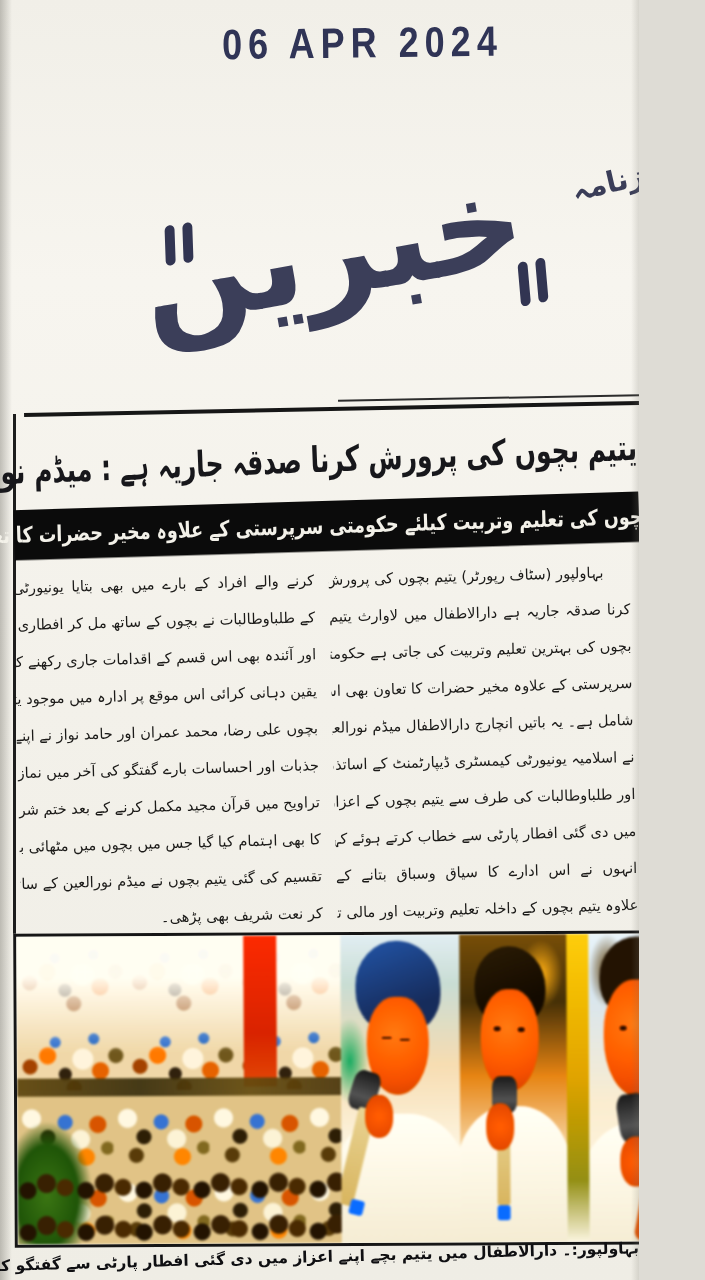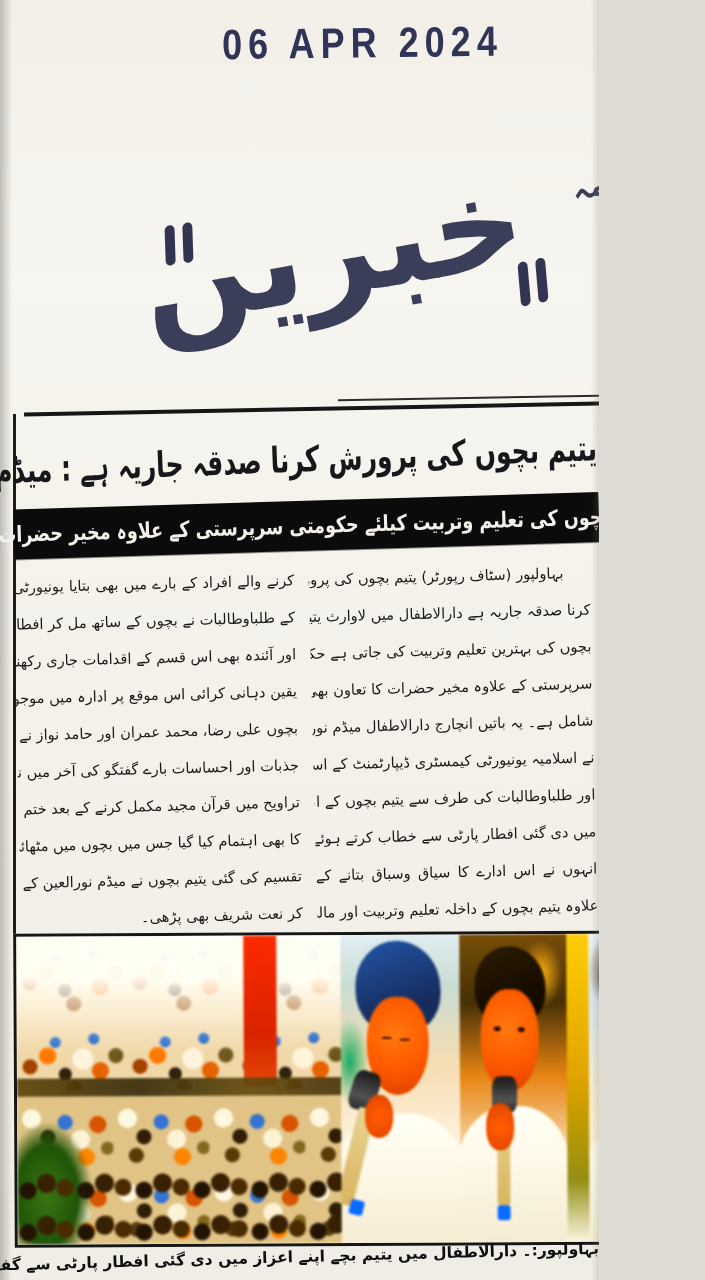--- a/index.html
+++ b/index.html
@@ -1,19 +1,19 @@
 <!DOCTYPE html>
 <html lang="ur"><head>
 <meta charset="utf-8">
 <style>
   html,body{margin:0;padding:0;}
   body{width:705px;height:1280px;overflow:hidden;background:#dedcd5;}
   .page{position:relative;width:599px;height:1280px;
     background:linear-gradient(180deg,#f1efe8 0%,#f7f5ef 22%,#f3f1ea 55%,#efede5 100%);
-    font-family:"DejaVu Sans","Liberation Sans",sans-serif;overflow:hidden;}
+    font-family:"DejaVu Sans","Liberation Sans",sans-serif;overflow:hidden;padding-left:40px;}
   .page::before{content:"";position:absolute;left:0;top:0;width:12px;height:100%;
     background:linear-gradient(90deg,rgba(90,88,80,.35),rgba(90,88,80,0));pointer-events:none;}
   .page::after{content:"";position:absolute;right:0;top:0;width:8px;height:100%;
     background:linear-gradient(270deg,rgba(120,118,108,.22),rgba(120,118,108,0));pointer-events:none;}
 
   
   .stamp{position:absolute;left:222px;top:24px;font-family:"Liberation Sans","DejaVu Sans",sans-serif;
     font-weight:bold;font-size:36px;letter-spacing:6px;color:#20254a;
     transform:scaleY(1.18) rotate(-.6deg);transform-origin:left center;opacity:.92;}
 

